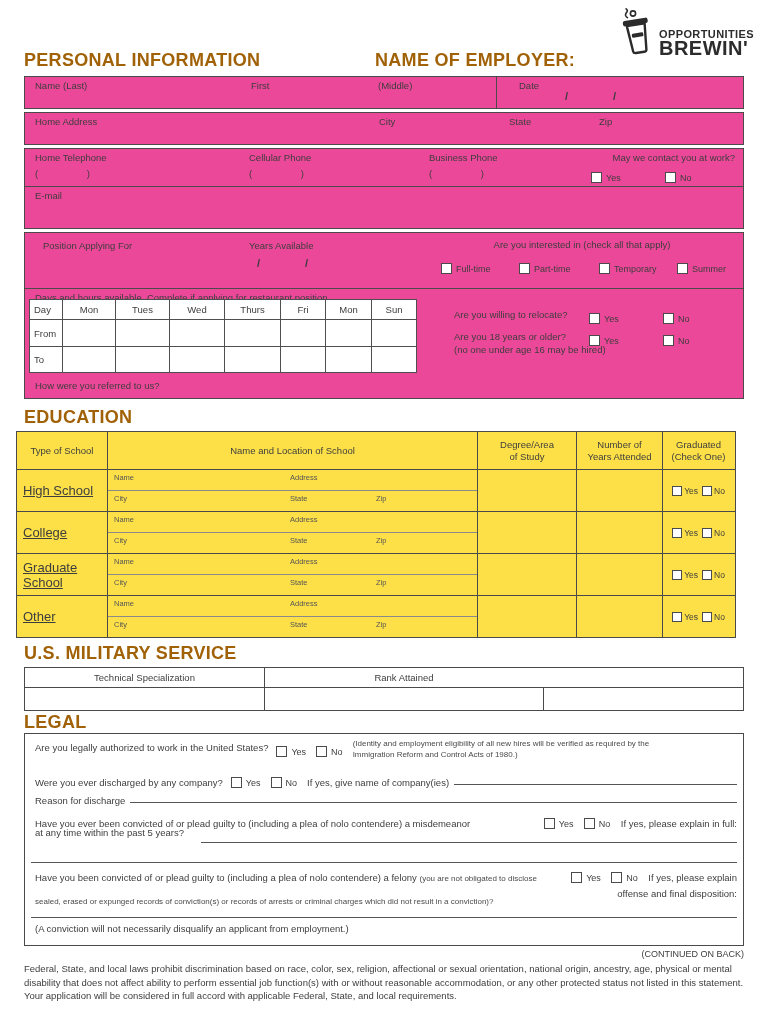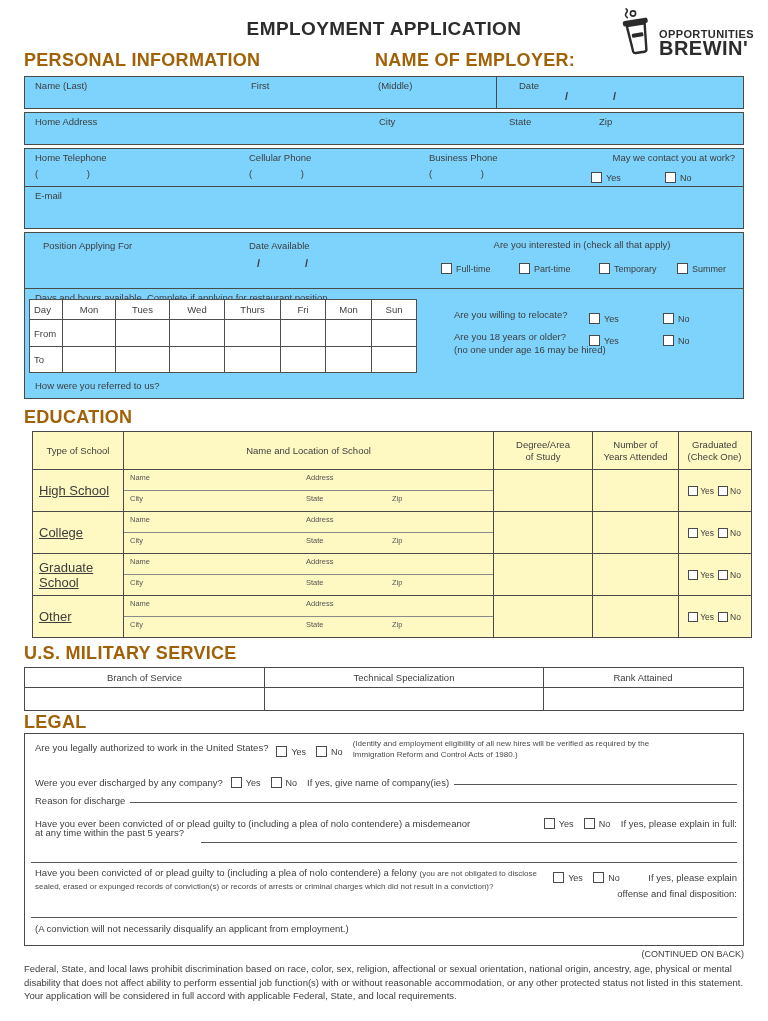--- a/index.html
+++ b/index.html
@@ -4,21 +4,21 @@
 <style>
   * { box-sizing: border-box; margin: 0; padding: 0; }
   body { background:#e8e8e8; font-family:"Liberation Sans", sans-serif; }
   .page { position:relative; width:768px; height:1021px; background:#fff; margin:0 auto;
           color:#3d3d3d; font-family:"Liberation Sans", sans-serif; overflow:hidden; }
   .abs { position:absolute; }
   .sect { font-size:18px; font-weight:800; letter-spacing:.3px; color:#a16207; }
   .lbl { font-size:9.5px; }
   .sm  { font-size:8px; color:#4a4a4a; }
   .sub { font-size:7.5px; color:#555; }
-  .box { position:absolute; border:1.5px solid #4a4a4a; background:#7dd3fc; }
+  .box { position:absolute; border:1.5px solid #4a4a4a; background:#ec4899; }
   .cb  { display:inline-block; width:11px; height:11px; border:1.4px solid #4a4a4a;
          vertical-align:-2px; margin-right:4px; background:#fff; }
   .cblbl { font-size:9px; }
   .cbg { white-space:nowrap; }
   .parens { word-spacing:46px; }
   .slashes { font-size:11px; font-weight:700; word-spacing:42px; }
   .vline { position:absolute; top:0; bottom:0; border-left:1px solid #4a4a4a; }
   .hline { position:absolute; left:0; right:0; border-top:1px solid #4a4a4a; }
   .wline { position:absolute; height:0; border-bottom:1.1px solid #555; }
   .frow { position:absolute; left:10px; right:6px; display:flex; align-items:baseline; }
@@ -27,21 +27,21 @@
   
   .dtable { position:absolute; display:grid; border:1.5px solid #4f4f4f;
             grid-template-columns:32px 53px 54px 55px 56px 45px 46px 45px;
             grid-template-rows:19px 27px 26px; background:#fff; }
   .dc { position:relative; font-size:9.5px; border-left:1px solid #4f4f4f; border-top:1px solid #4f4f4f;
         display:flex; align-items:center; justify-content:center; }
   .dc.nl { border-left:none; } .dc.nt { border-top:none; }
   .dc.lft { justify-content:flex-start; padding-left:4px; }
 
   
-  .etable { position:absolute; left:32px; top:431px; width:720px; border:1.5px solid #4a4a4a; background:#fef9c3; }
+  .etable { position:absolute; left:16px; top:431px; width:720px; border:1.5px solid #4a4a4a; background:#fde047; }
   .erow { display:grid; grid-template-columns:90px 370px 99px 86px 72px; }
   .erow + .erow { border-top:1px solid #4a4a4a; }
   .erow > div { border-left:1px solid #4a4a4a; position:relative; }
   .erow > div:first-child { border-left:none; }
   .ehead { height:37px; }
   .ehead > div { display:flex; flex-direction:column; justify-content:center; align-items:center;
                  text-align:center; font-size:9.5px; line-height:11.5px; }
   .edata { height:42px; }
   .rowlab { display:flex; align-items:center; padding-left:6px; font-size:13px;text-decoration:underline; }
   .sr { position:relative; height:20.5px; }
@@ -61,23 +61,20 @@
 
   .legalbox { position:absolute; left:24px; top:733px; width:720px; height:213px;
               border:1.5px solid #4a4a4a; background:#fff; }
   .noteblock { font-size:8px; line-height:10.5px; color:#4a4a4a; }
 </style>
 </head>
 <body>
 
 <div class="page">
 
-  <div class="abs" style="left:0;right:0;top:18px;text-align:center">
-    <span style="font-size:19px;font-weight:800;letter-spacing:.4px;color:#2c2c2c">EMPLOYMENT APPLICATION</span>
-  </div>
 
   <div class="abs" style="top:6px;right:14px;display:flex;align-items:flex-end">
     <span style="margin-top:2px">
       <svg width="38" height="48" viewBox="0 0 38 48">
         <g fill="none" stroke="#2b2b2b" stroke-width="1.6">
           <path d="M9 10 Q5 8 7.5 4.5 Q9.5 2 6.5 0.5"></path>
           <circle cx="14" cy="5.5" r="2.6"></circle>
         </g>
         <g transform="rotate(-9 19 28)">
           <rect x="6" y="11" width="25" height="5.5" rx="2" fill="#2b2b2b"></rect>
@@ -120,21 +117,21 @@
     <span class="abs lbl" style="left:404px;top:3px">Business Phone</span>
     <span class="abs lbl parens" style="left:404px;top:19px">( )</span>
     <span class="abs lbl" style="right:8px;top:3px">May we contact you at work?</span>
     <span class="abs cbg" style="left:566px;top:18px"><span class="cb"></span><span class="cblbl">Yes</span></span>
     <span class="abs cbg" style="left:640px;top:18px"><span class="cb"></span><span class="cblbl">No</span></span>
     <span class="abs lbl" style="left:10px;top:41px">E-mail</span>
   </div>
 
   <div class="box" style="left:24px;top:232px;width:720px;height:167px">
     <span class="abs lbl" style="left:18px;top:7px">Position Applying For</span>
-    <span class="abs lbl" style="left:224px;top:7px">Date Available</span>
+    <span class="abs lbl" style="left:224px;top:7px">Years Available</span>
     <span class="abs slashes" style="left:232px;top:24px">/ /</span>
     <div class="abs lbl" style="left:392px;width:330px;top:6px;text-align:center">Are you interested in (check all that apply)</div>
     <span class="abs cbg" style="left:416px;top:25px"><span class="cb"></span><span class="cblbl">Full-time</span></span>
     <span class="abs cbg" style="left:494px;top:25px"><span class="cb"></span><span class="cblbl">Part-time</span></span>
     <span class="abs cbg" style="left:574px;top:25px"><span class="cb"></span><span class="cblbl">Temporary</span></span>
     <span class="abs cbg" style="left:652px;top:25px"><span class="cb"></span><span class="cblbl">Summer</span></span>
     <span class="hline" style="top:55px"></span>
     <span class="abs lbl" style="left:10px;top:59px">Days and hours available. Complete if applying for restaurant position.</span>
 
     <div class="dtable" style="left:4px;top:66px">
@@ -281,21 +278,20 @@
       <div class="gradcell">
           <span class="cbg"><span class="cb"></span><span>Yes</span></span>
           <span class="cbg"><span class="cb"></span><span>No</span></span>
         </div>
     </div>
   </div>
 
   <div class="abs sect" style="left:24px;top:643px">U.S. MILITARY SERVICE</div>
   <div class="mtable">
     <div class="mrow mhead">
-      <div>Branch of Service</div>
       <div>Technical Specialization</div>
       <div>Rank Attained</div>
     </div>
     <div class="mrow mdata">
       <div></div>
       <div></div>
       <div></div>
     </div>
   </div>
 
@@ -332,29 +328,29 @@
         <span class="cbg"><span class="cb"></span><span class="cblbl">Yes</span></span>
         <span class="cbg" style="margin-left:6px"><span class="cb"></span><span class="cblbl">No</span></span>
         <span class="lbl" style="margin-left:6px">If yes, please explain in full:</span>
       </span>
     </div>
     <span class="abs lbl" style="left:10px;top:93px">at any time within the past 5 years?</span>
     <span class="wline" style="left:176px;right:6px;top:108px"></span>
     <span class="wline" style="left:6px;right:6px;top:128px"></span>
 
     <div class="frow" style="top:133px;align-items:flex-start">
-      <span style="width:524px;font-size:9.5px;line-height:12px">
+      <span style="width:524px;font-size:9.5px;line-height:22px">
         <span>Have you been convicted of or plead guilty to (including a plea of nolo contendere) a felony</span>
         <span class="sm">(you are not obligated to disclose sealed, erased or expunged records of conviction(s) or records of arrests or criminal charges which did not result in a conviction)?</span>
       </span>
       <span style="flex:1;text-align:right">
         <span style="white-space:nowrap;display:block">
           <span class="cbg"><span class="cb"></span><span class="cblbl">Yes</span></span>
           <span class="cbg" style="margin-left:6px"><span class="cb"></span><span class="cblbl">No</span></span>
-          <span class="lbl" style="margin-left:24px">If yes, please explain</span>
+          <span class="lbl" style="margin-left:6px">If yes, please explain</span>
         </span>
         <span class="lbl" style="display:block;margin-top:3px">offense and final disposition:</span>
       </span>
     </div>
     <span class="wline" style="left:6px;right:6px;top:183px"></span>
     <span class="abs lbl" style="left:10px;top:189px">(A conviction will not necessarily disqualify an applicant from employment.)</span>
   </div>
 
   <div class="abs" style="right:24px;top:949px;font-size:9px;color:#3d3d3d">(CONTINUED ON BACK)</div>
   <div class="abs" style="left:24px;top:962px;width:720px;font-size:9.5px;line-height:13.5px">Federal, State, and local laws prohibit discrimination based on race, color, sex, religion, affectional or sexual orientation, national origin, ancestry, age, physical or mental disability that does not affect ability to perform essential job function(s) with or without reasonable accommodation, or any other protected status not listed in this statement. Your application will be considered in full accord with applicable Federal, State, and local requirements.</div>

